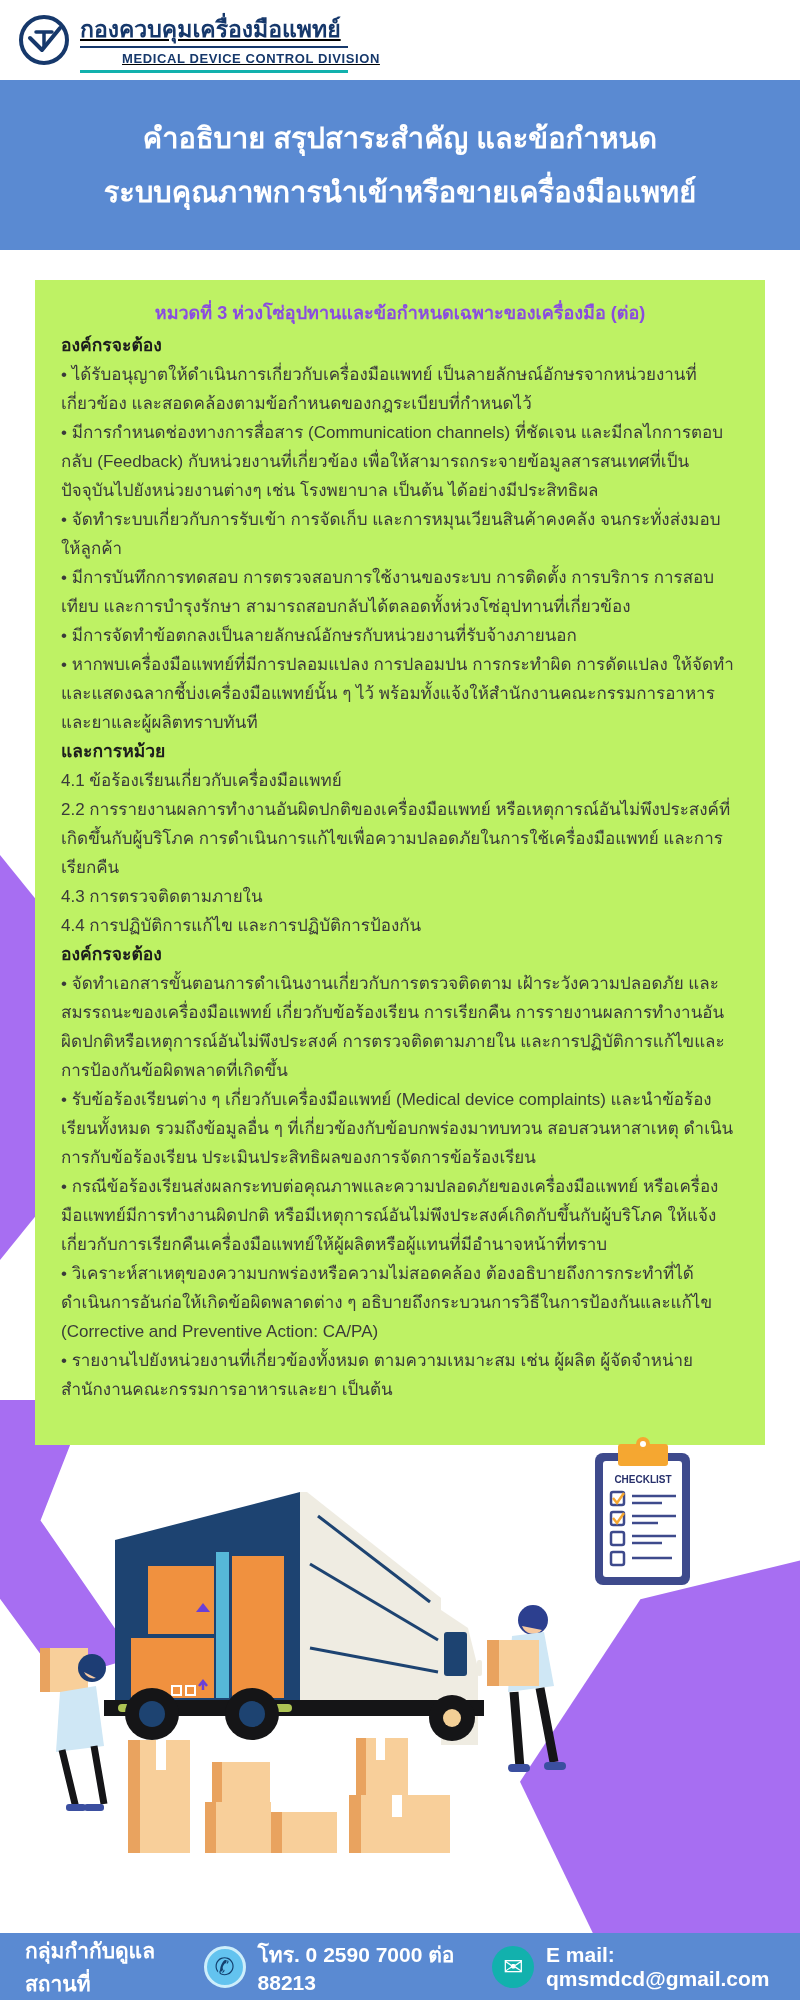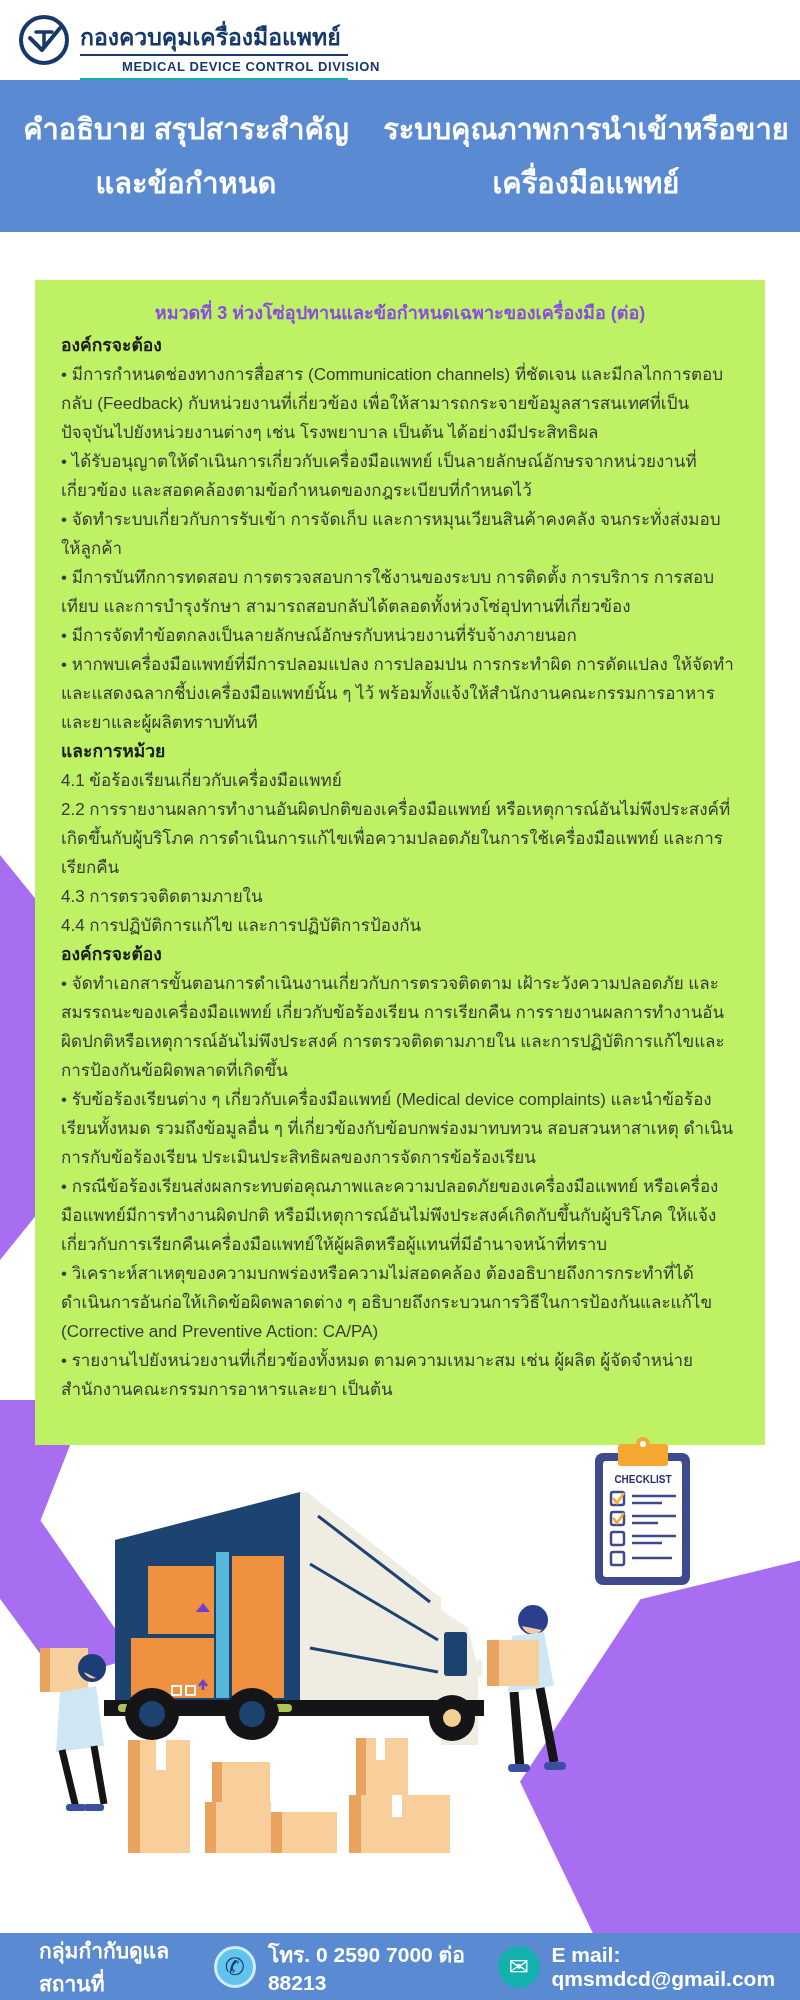--- a/index.html
+++ b/index.html
@@ -3,50 +3,50 @@
 <meta charset="utf-8">
 <style>
   html,body{margin:0;padding:0;}
   body{
     width:800px;height:2000px;position:relative;background:#ffffff;overflow:hidden;
     font-family:"Liberation Sans","DejaVu Sans",sans-serif;
   }
   
   .header{position:absolute;left:0;top:0;width:800px;height:80px;background:#ffffff;z-index:3;}
   .logo-wrap{position:absolute;left:18px;top:14px;width:52px;height:52px;}
-  .org-block{position:absolute;left:80px;top:24px;width:320px;}
+  .org-block{position:absolute;left:80px;top:16px;width:320px;text-decoration:underline;}
   .org-th{font-size:23px;font-weight:bold;color:#16386b;line-height:26px;}
   .org-rule{height:2px;background:#16386b;margin:4px 0 3px 0;width:268px;}
   .org-en{font-size:13px;font-weight:bold;color:#16386b;letter-spacing:0.6px;margin-left:42px;}
   .org-teal{height:3px;background:#12b1ad;margin-top:4px;width:268px;}
   
   .deco{position:absolute;background:#a76ef2;z-index:2;}
   .deco-top{left:300px;top:22px;width:500px;height:58px;
     clip-path:polygon(4% 0,100% 0,100% 100%,22% 100%);}
   .deco-left-card{left:0;top:855px;width:36px;height:405px;
     clip-path:polygon(0 0,100% 11%,100% 89%,0 100%);z-index:1;}
   .deco-left-illo{left:0;top:1400px;width:135px;height:280px;
     clip-path:polygon(0 0,65% 0,30% 43%,100% 92%,44% 100%,0 71%);z-index:1;}
   .deco-bottom-right{left:520px;top:1545px;width:280px;height:388px;
     clip-path:polygon(0 61%,43% 14%,100% 4%,100% 100%,26% 100%);z-index:1;}
   
-  .banner{position:absolute;left:0;top:80px;width:800px;height:152px;background:#5a8ad2;z-index:3;
-    display:flex;flex-direction:row;justify-content:center;align-items:center;}
+  .banner{position:absolute;left:0;top:80px;width:800px;height:170px;background:#5a8ad2;z-index:3;
+    display:flex;flex-direction:column;justify-content:center;align-items:center;}
   .banner div{color:#ffffff;font-size:29px;font-weight:bold;line-height:54px;text-align:center;}
   
   .card{position:absolute;left:35px;top:280px;width:730px;height:1165px;background:#bef264;
     z-index:2;box-sizing:border-box;padding:16px 26px 0 26px;overflow:hidden;}
   .card h3{margin:2px 0 3px 0;text-align:center;color:#8a4ce0;font-size:18px;font-weight:bold;line-height:30px;}
   .card .intro{font-weight:bold;color:#1d1d1d;font-size:17.5px;line-height:29px;margin:0;}
   .card p{margin:0;color:#3a3a3a;font-size:17px;line-height:29px;}
   
   .illo{position:absolute;left:0;top:1432px;width:800px;height:501px;z-index:2;}
   
   .footer{position:absolute;left:0;top:1933px;width:800px;height:67px;background:#5a8ad2;z-index:4;
-    display:flex;align-items:center;gap:12px;padding-left:39px;box-sizing:border-box;}
+    display:flex;align-items:center;gap:12px;padding-left:25px;box-sizing:border-box;}
   .footer span.txt{color:#ffffff;font-size:21px;font-weight:bold;}
   .icon-circle{width:42px;height:42px;border-radius:50%;display:flex;align-items:center;justify-content:center;
     font-size:24px;flex:0 0 auto;}
   .phone-ic{background:#63c3ef;color:#14406e;border:3px solid #cdeefb;box-sizing:border-box;}
   .mail-ic{background:#12b1ad;color:#ffffff;}
 </style>
 </head>
 <body>
 
 <div class="deco deco-top"></div>
@@ -71,22 +71,22 @@
 </div>
 
 <div class="banner">
   <div>คำอธิบาย สรุปสาระสำคัญ และข้อกำหนด</div>
   <div>ระบบคุณภาพการนำเข้าหรือขายเครื่องมือแพทย์</div>
 </div>
 
 <div class="card">
   <h3>หมวดที่ 3 ห่วงโซ่อุปทานและข้อกำหนดเฉพาะของเครื่องมือ (ต่อ)</h3>
   <p class="intro">องค์กรจะต้อง</p>
+  <p>• ได้รับอนุญาตให้ดำเนินการเกี่ยวกับเครื่องมือแพทย์ เป็นลายลักษณ์อักษรจากหน่วยงานที่เกี่ยวข้อง และสอดคล้องตามข้อกำหนดของกฎระเบียบที่กำหนดไว้</p>
   <p>• มีการกำหนดช่องทางการสื่อสาร (Communication channels) ที่ชัดเจน และมีกลไกการตอบกลับ (Feedback) กับหน่วยงานที่เกี่ยวข้อง เพื่อให้สามารถกระจายข้อมูลสารสนเทศที่เป็นปัจจุบันไปยังหน่วยงานต่างๆ เช่น โรงพยาบาล เป็นต้น ได้อย่างมีประสิทธิผล</p>
-  <p>• ได้รับอนุญาตให้ดำเนินการเกี่ยวกับเครื่องมือแพทย์ เป็นลายลักษณ์อักษรจากหน่วยงานที่เกี่ยวข้อง และสอดคล้องตามข้อกำหนดของกฎระเบียบที่กำหนดไว้</p>
   <p>• จัดทำระบบเกี่ยวกับการรับเข้า การจัดเก็บ และการหมุนเวียนสินค้าคงคลัง จนกระทั่งส่งมอบให้ลูกค้า</p>
   <p>• มีการบันทึกการทดสอบ การตรวจสอบการใช้งานของระบบ การติดตั้ง การบริการ การสอบเทียบ และการบำรุงรักษา สามารถสอบกลับได้ตลอดทั้งห่วงโซ่อุปทานที่เกี่ยวข้อง</p>
   <p>• มีการจัดทำข้อตกลงเป็นลายลักษณ์อักษรกับหน่วยงานที่รับจ้างภายนอก</p>
   <p>• หากพบเครื่องมือแพทย์ที่มีการปลอมแปลง การปลอมปน การกระทำผิด การดัดแปลง ให้จัดทำและแสดงฉลากชี้บ่งเครื่องมือแพทย์นั้น ๆ ไว้ พร้อมทั้งแจ้งให้สำนักงานคณะกรรมการอาหารและยาและผู้ผลิตทราบทันที</p>
 
   <p class="intro">และการหม้วย</p>
   <p>4.1 ข้อร้องเรียนเกี่ยวกับเครื่องมือแพทย์</p>
   <p>2.2 การรายงานผลการทำงานอันผิดปกติของเครื่องมือแพทย์ หรือเหตุการณ์อันไม่พึงประสงค์ที่เกิดขึ้นกับผู้บริโภค การดำเนินการแก้ไขเพื่อความปลอดภัยในการใช้เครื่องมือแพทย์ และการเรียกคืน</p>
   <p>4.3 การตรวจติดตามภายใน</p>
   <p>4.4 การปฏิบัติการแก้ไข และการปฏิบัติการป้องกัน</p>

